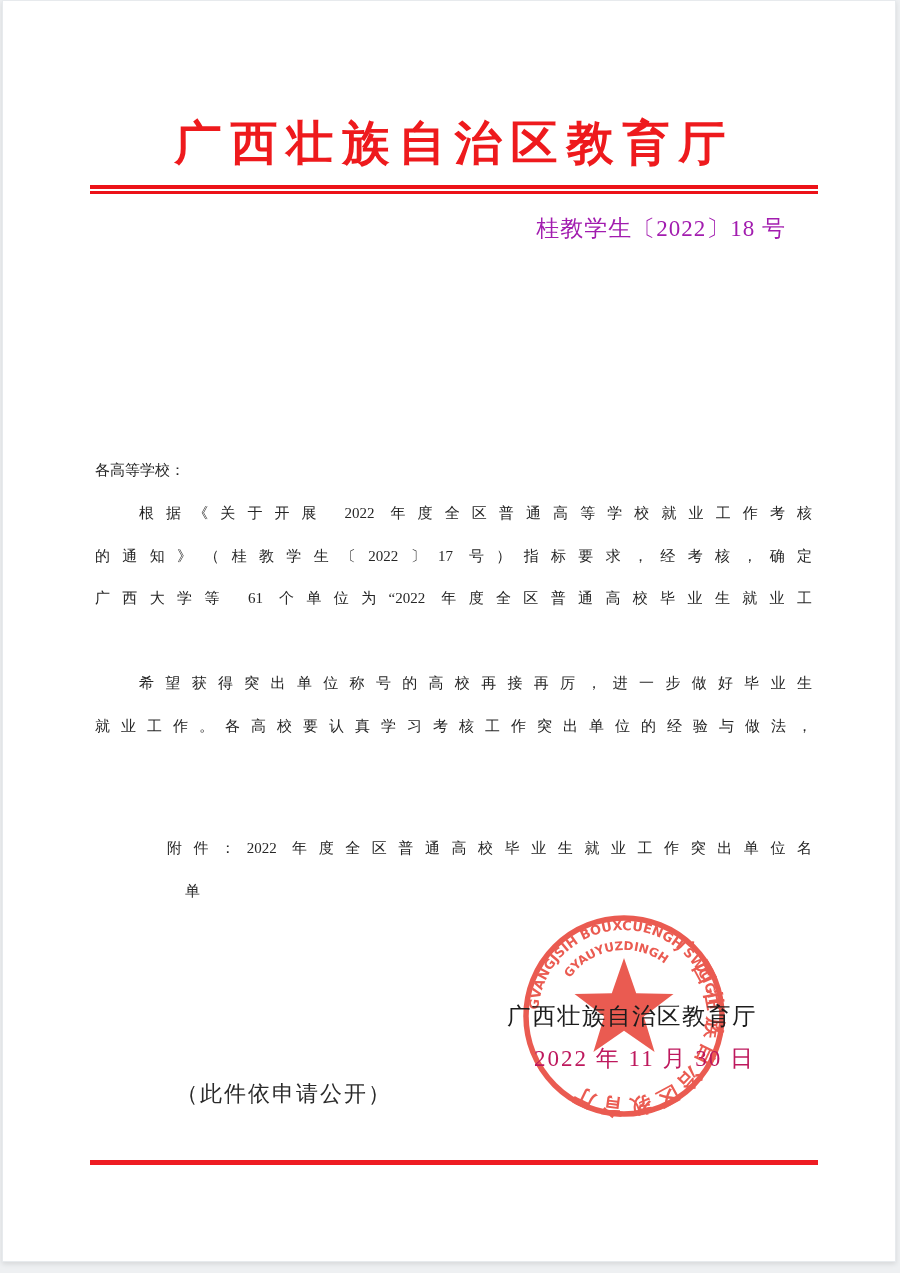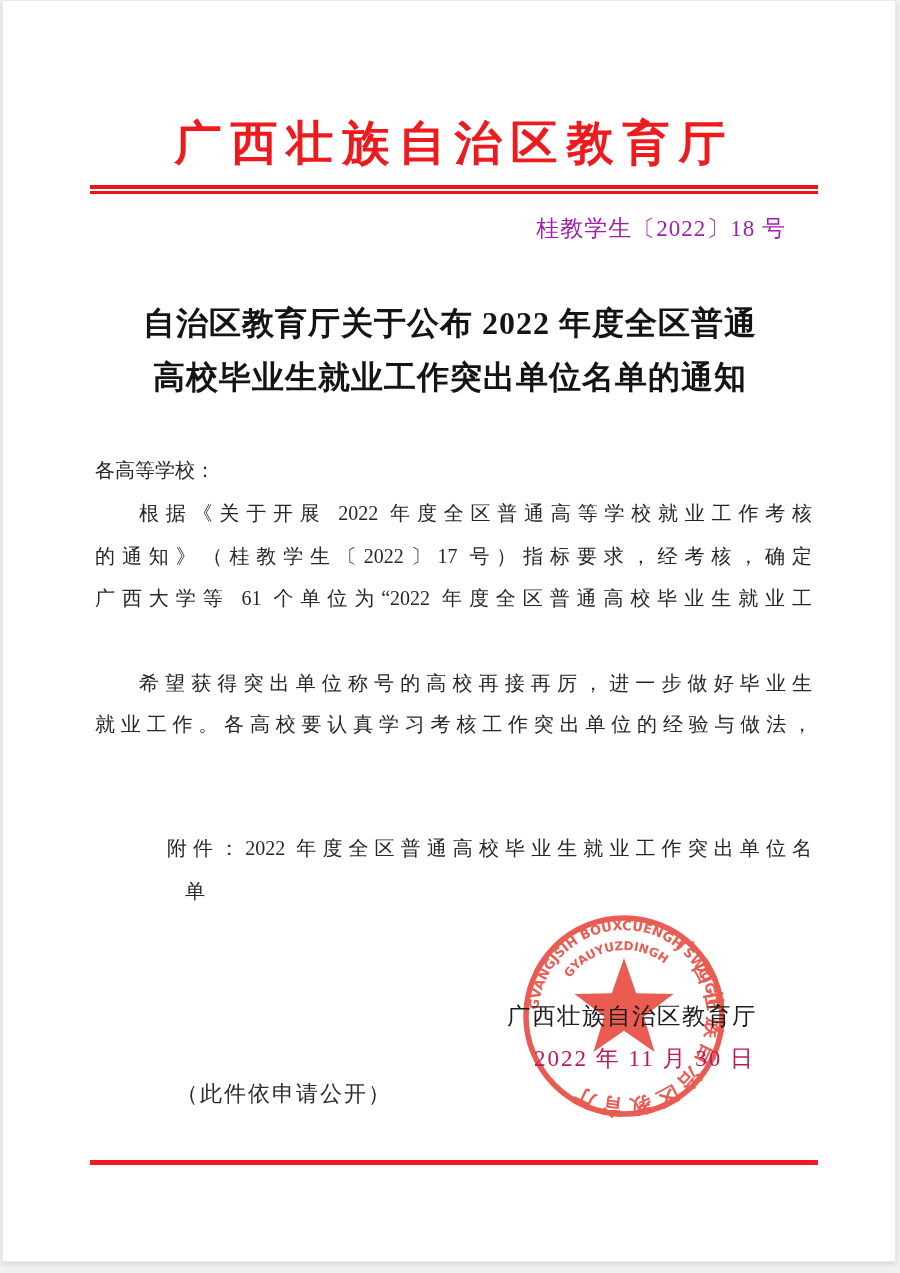--- a/index.html
+++ b/index.html
@@ -31,21 +31,21 @@
   .doc-number{
     position:absolute;top:213px;right:114px;
     font-size:23px;color:#a21caf;white-space:nowrap;letter-spacing:1px;
   }
   .doc-title{
     position:absolute;left:0;top:296px;width:900px;
     text-align:center;font-size:32px;font-weight:700;color:#141414;
     line-height:54px;letter-spacing:1px;
   }
   .bline{
-    position:absolute;font-size:20px;color:#262626;line-height:30px;
+    position:absolute;font-size:15px;color:#262626;line-height:30px;
     white-space:nowrap;
   }
   .bline.just{white-space:normal;text-align:justify;text-align-last:justify;}
   .full{left:95px;width:717px;}
   .ind{left:139px;width:673px;}
   .seal{position:absolute;left:518px;top:910px;width:212px;height:212px;}
   .sig-org{
     position:absolute;left:507px;top:1000px;
     font-size:23.5px;color:#1c1c1c;letter-spacing:1.5px;white-space:nowrap;
   }
@@ -72,33 +72,29 @@
   <div class="org-header">广西壮族自治区教育厅</div>
 
   <div class="rule-top">
     <div class="thick"></div>
     <div class="gap"></div>
     <div class="thin"></div>
   </div>
 
   <div class="doc-number">桂教学生〔2022〕18 号</div>
 
-  <div class="doc-title">
-    <div>自治区教育厅关于公布 2022 年度全区普通</div>
-    <div>高校毕业生就业工作突出单位名单的通知</div>
-  </div>
 
   <div class="bline" style="left:95px;top:455px;">各高等学校：</div>
 
   <div class="bline just ind" style="top:498px;">根据《关于开展 2022 年度全区普通高等学校就业工作考核</div>
   <div class="bline just full" style="top:541px;">的通知》（桂教学生〔2022〕17 号）指标要求，经考核，确定</div>
   <div class="bline just full" style="top:583px;">广西大学等 61 个单位为“2022 年度全区普通高校毕业生就业工</div>
 
   <div class="bline just ind" style="top:668px;">希望获得突出单位称号的高校再接再厉，进一步做好毕业生</div>
-  <div class="bline just full" style="top:711px;font-family:Liberation Mono, monospace;">就业工作。各高校要认真学习考核工作突出单位的经验与做法，</div>
+  <div class="bline just full" style="top:711px;">就业工作。各高校要认真学习考核工作突出单位的经验与做法，</div>
 
   <div class="bline just" style="left:167px;width:645px;top:833px;">附件：2022 年度全区普通高校毕业生就业工作突出单位名</div>
   <div class="bline" style="left:185px;top:876px;">单</div>
 
   <div class="seal">
     <svg width="212" height="212" viewBox="0 0 212 212">
       <defs>
         <path id="arcOuter" d="M 20,106 A 86,86 0 1 1 192,106" fill="none"></path>
         <path id="arcInner" d="M 40,106 A 66,66 0 1 1 172,106" fill="none"></path>
         <path id="arcCn" d="M 154.2,37.2 A 84,84 0 1 1 57.8,174.8" fill="none"></path>

